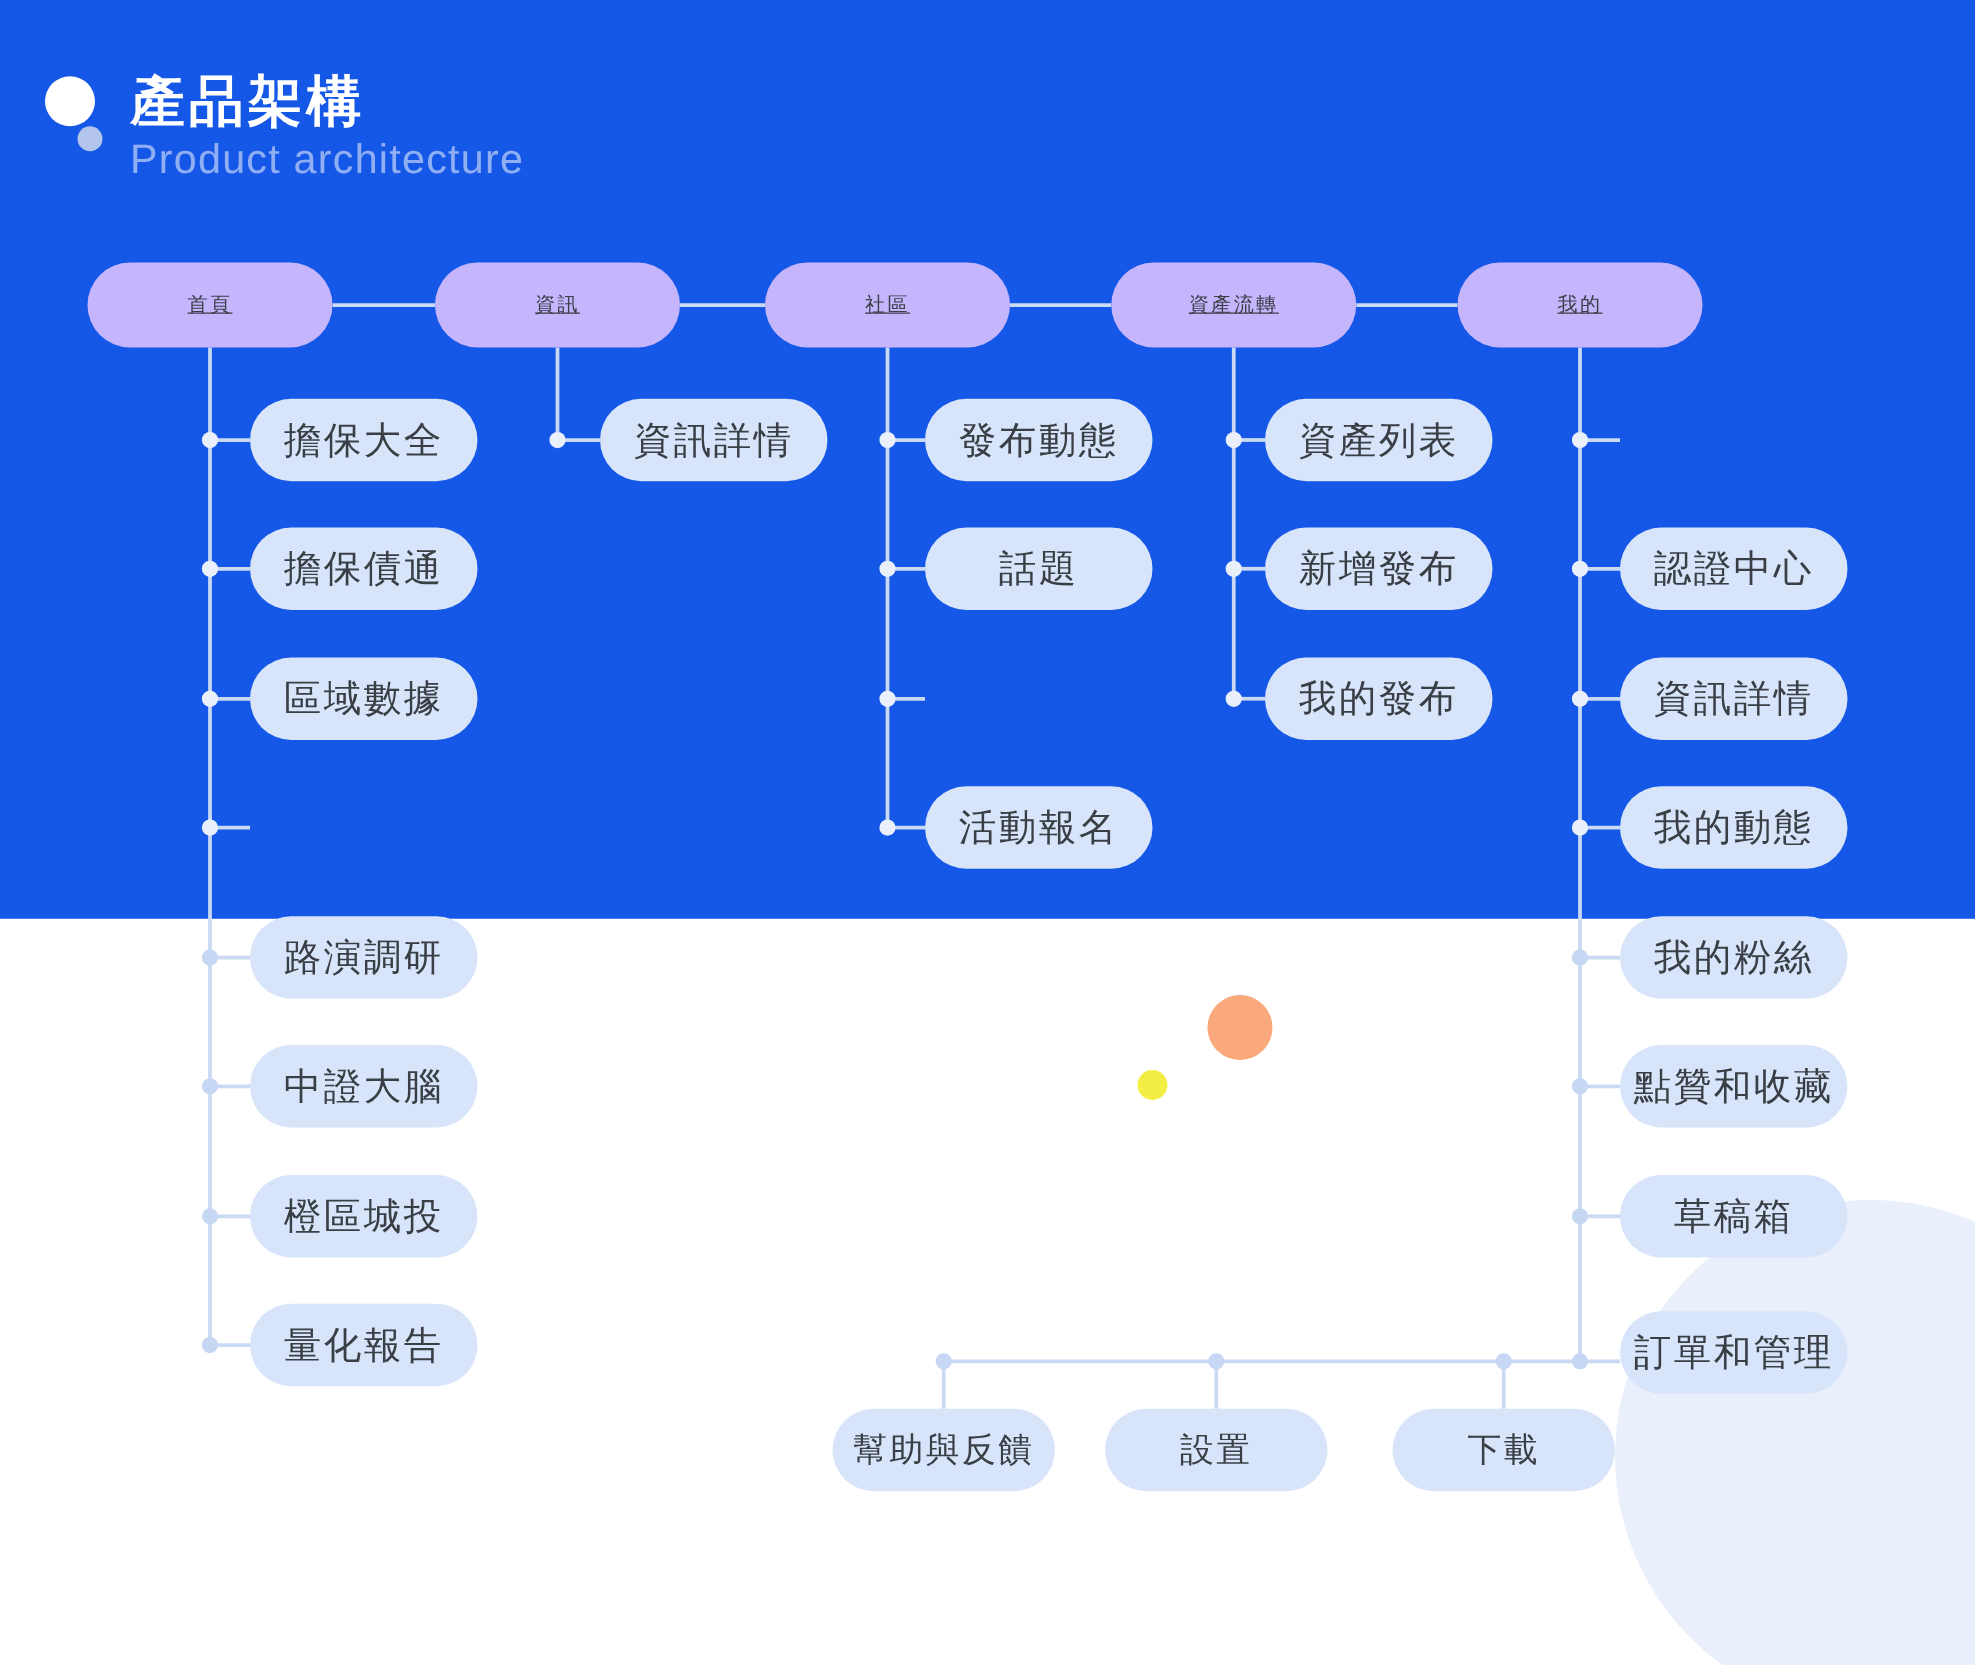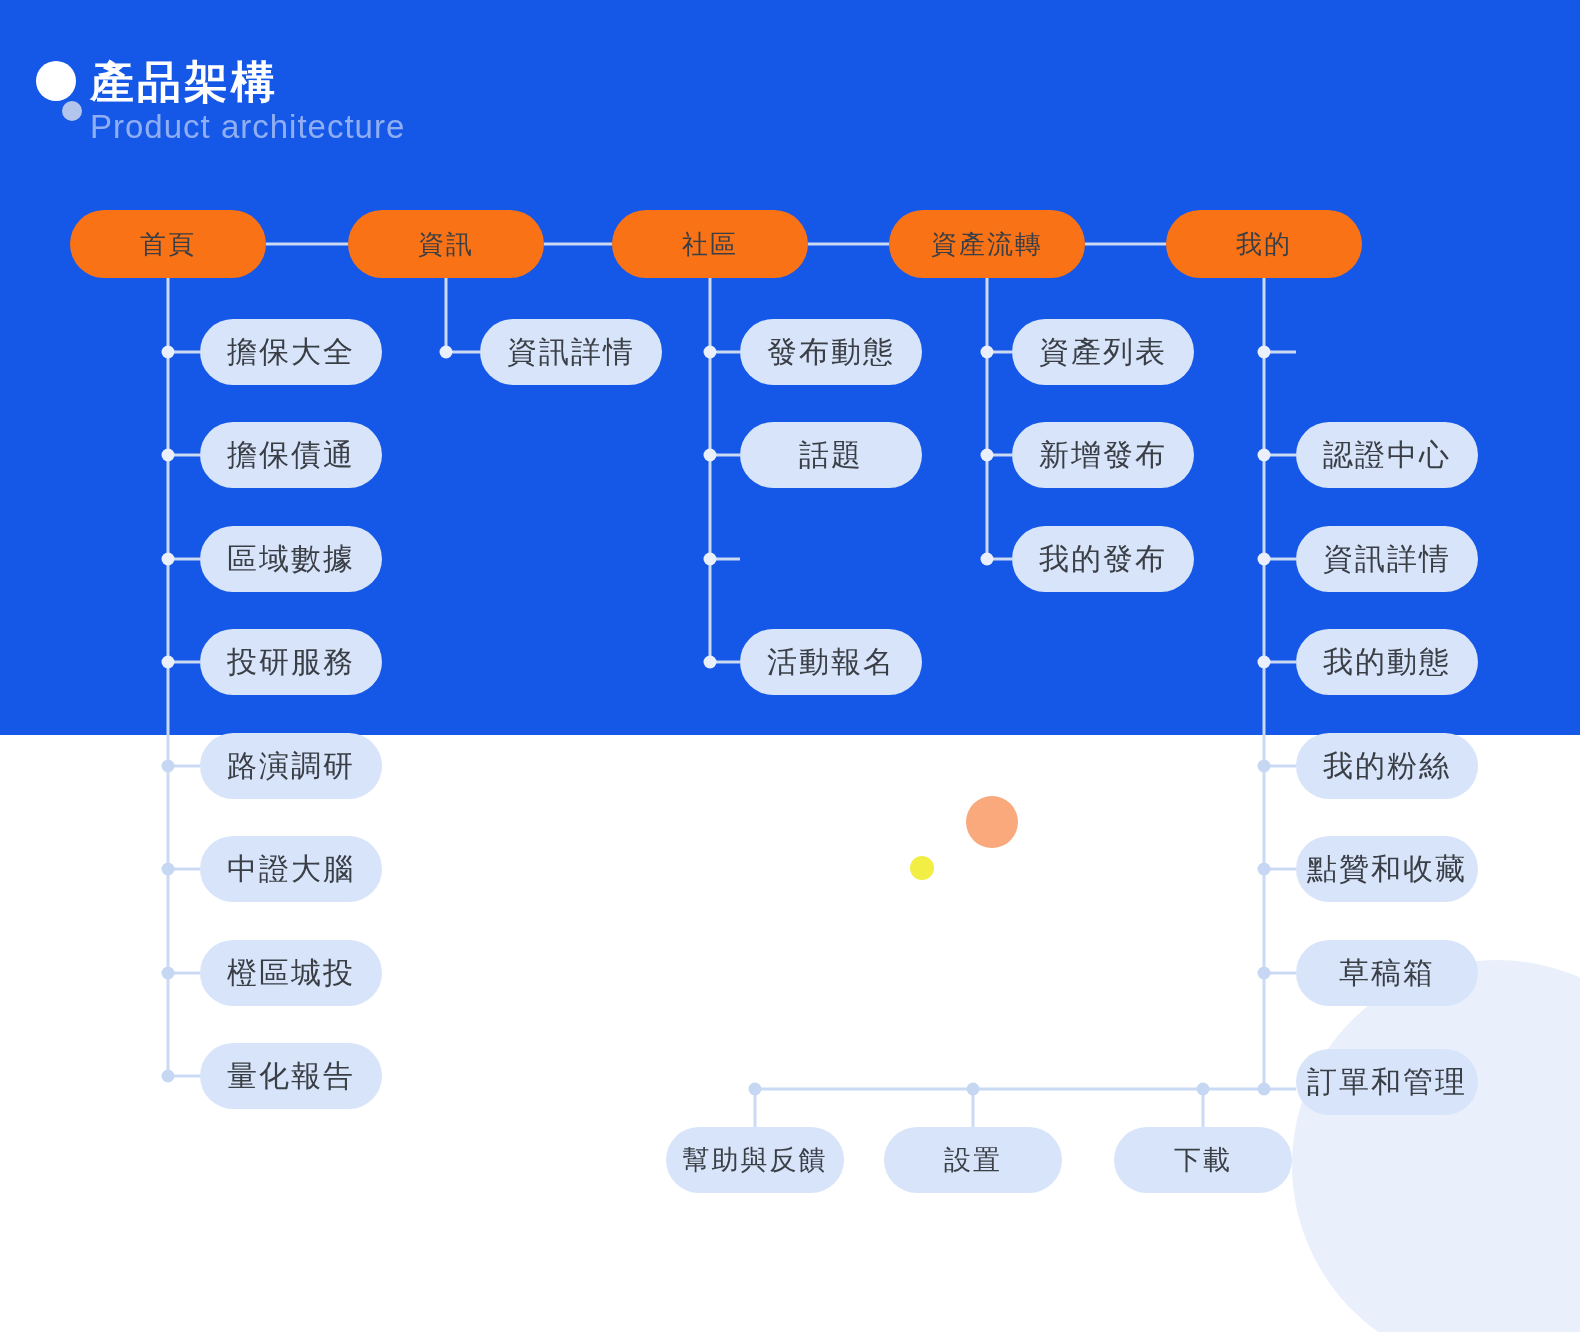--- a/index.html
+++ b/index.html
@@ -7,26 +7,26 @@
     position:relative;width:1580px;height:1332px;overflow:hidden;
     font-family:"Liberation Sans","DejaVu Sans",sans-serif;background:#ffffff;
   }
   #hero{position:absolute;left:0;top:0;width:1580px;height:735px;background:#1557E6;}
   #connector-layer{position:absolute;left:0;top:0;width:1580px;height:1332px;z-index:1;}
   .pill{
     position:absolute;z-index:2;border-radius:999px;
     display:flex;align-items:center;justify-content:center;
     color:#3A3E45;letter-spacing:2px;white-space:nowrap;
   }
-  .pill-top{width:196px;height:68px;background:#f97316;font-size:26px;font-weight:500;}
+  .pill-top{width:196px;height:68px;background:#c4b5fd;font-size:16px;font-weight:500;text-decoration:underline;}
   .pill-child{width:182px;height:66px;background:#D7E4FA;font-size:30px;font-weight:400;}
   .pill-bottom{width:178px;height:66px;background:#D7E4FA;font-size:27px;font-weight:400;}
   #title{position:absolute;left:86px;top:56px;z-index:3;display:flex;align-items:baseline;flex-direction:column;}
   #title-zh{font-size:44px;line-height:52px;color:#ffffff;font-weight:600;letter-spacing:3px;}
-  #title-en{font-size:33px;color:rgba(255,255,255,0.52);font-weight:400;margin-left:4px;letter-spacing:1px;text-align:right;}
+  #title-en{font-size:33px;color:rgba(255,255,255,0.52);font-weight:400;margin-left:18px;letter-spacing:1px;text-align:right;}
   .title-dot{position:absolute;border-radius:50%;z-index:3;}
   #title-dot-large{left:36px;top:61px;width:40px;height:40px;background:#ffffff;}
   #title-dot-small{left:62px;top:101px;width:20px;height:20px;background:#B3C5EC;}
 </style>
 </head>
 <body>
 
 <div id="canvas">
 
   <div id="hero"></div>
@@ -132,21 +132,20 @@
 
   <div class="pill pill-top" style="left:70px;top:210px">首頁</div>
   <div class="pill pill-top" style="left:348px;top:210px">資訊</div>
   <div class="pill pill-top" style="left:612px;top:210px">社區</div>
   <div class="pill pill-top" style="left:1166px;top:210px">我的</div>
   <div class="pill pill-top" style="left:889px;top:210px">資產流轉</div>
 
   <div class="pill pill-child" style="left:200px;top:319px">擔保大全</div>
   <div class="pill pill-child" style="left:200px;top:422px">擔保債通</div>
   <div class="pill pill-child" style="left:200px;top:526px">區域數據</div>
-  <div class="pill pill-child" style="left:200px;top:629px">投研服務</div>
   <div class="pill pill-child" style="left:200px;top:836px">中證大腦</div>
   <div class="pill pill-child" style="left:200px;top:733px">路演調研</div>
   <div class="pill pill-child" style="left:200px;top:940px">橙區城投</div>
   <div class="pill pill-child" style="left:200px;top:1043px">量化報告</div>
 
   <div class="pill pill-child" style="left:480px;top:319px">資訊詳情</div>
 
   <div class="pill pill-child" style="left:740px;top:319px">發布動態</div>
   <div class="pill pill-child" style="left:740px;top:422px">話題</div>
   <div class="pill pill-child" style="left:740px;top:629px">活動報名</div>

